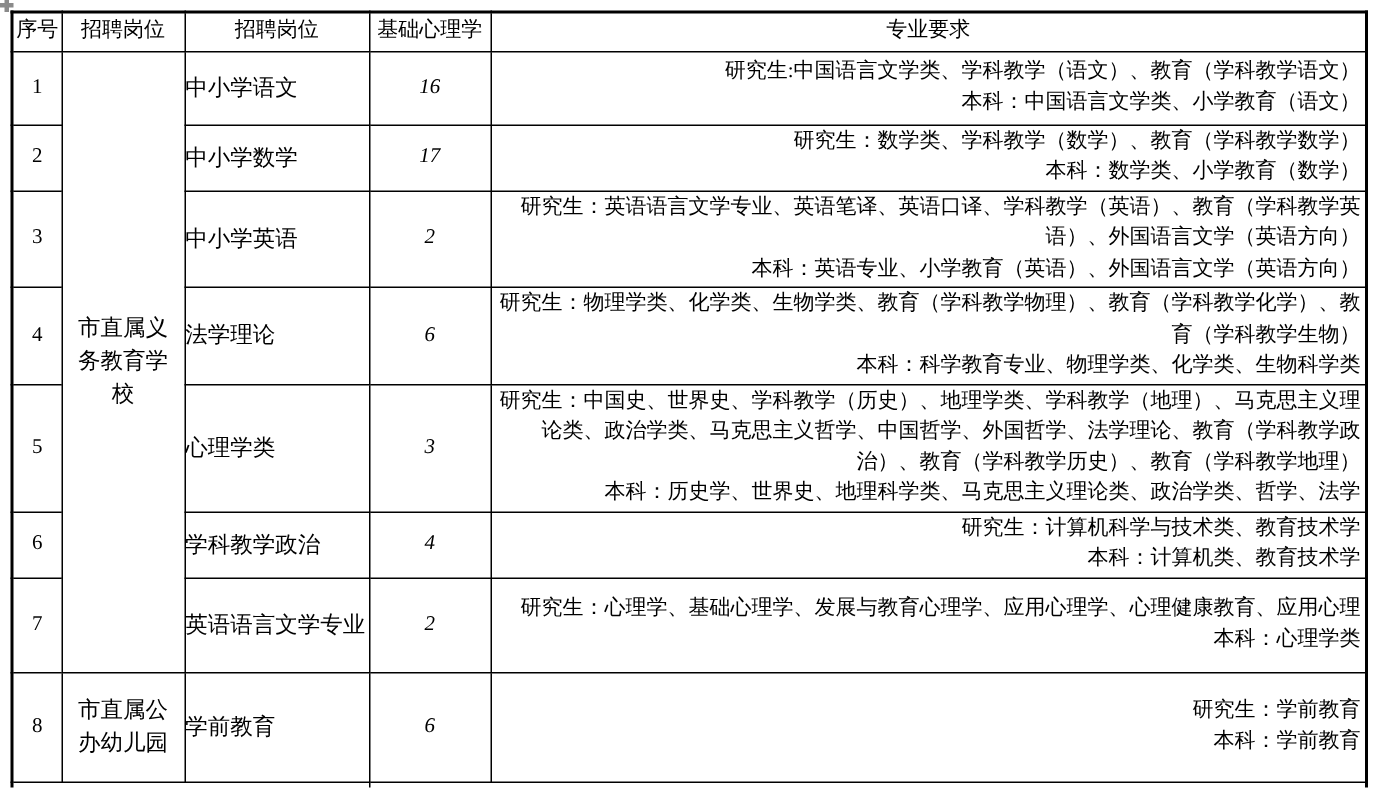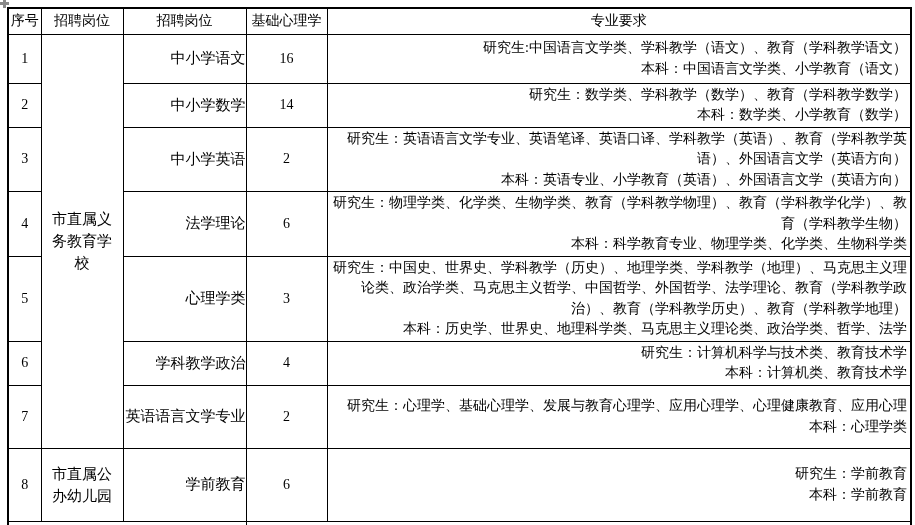--- a/index.html
+++ b/index.html
@@ -20,22 +20,22 @@
   }
   td,th{
     border:1px solid #000;
     font-weight:normal;
     padding:0;
     overflow:hidden;
   }
   th.hdr{font-size:14px;text-align:center;vertical-align:middle;line-height:16px;}
   td.no{font-size:14px;text-align:center;vertical-align:middle;}
   td.unit{font-size:15px;text-align:center;vertical-align:middle;line-height:22px;padding:14px 5px;}
-  td.post{font-size:15px;text-align:right;vertical-align:middle;margin-left:46px;}
-  td.count{font-size:14px;text-align:center;vertical-align:middle;}
+  td.post{font-size:15px;text-align:left;vertical-align:middle;margin-left:46px;}
+  td.count{font-size:14px;text-align:center;vertical-align:middle;font-style:italic;}
   td.req{
     font-size:14px;text-align:right;vertical-align:middle;
     padding:1px 3px;line-height:20.5px;
     white-space:pre-line;word-break:break-all;
   }
   td.totalLabel{font-size:15px;text-align:center;vertical-align:middle;}
   td.totalValue{font-size:15px;text-align:left;vertical-align:middle;padding-left:64px;}
   .handle{
     position:absolute;left:0;top:0;width:9px;height:8px;
     data:none;
@@ -71,21 +71,21 @@
     <td class="no">1</td>
     <td class="unit" rowspan="7">市直属义务教育学校</td>
     <td class="post">中小学语文</td>
     <td class="count">16</td>
     <td class="req">研究生:中国语言文学类、学科教学（语文）、教育（学科教学语文）
 本科：中国语言文学类、小学教育（语文）</td>
   </tr>
   <tr style="height:42px">
     <td class="no">2</td>
     <td class="post">中小学数学</td>
-    <td class="count">14</td>
+    <td class="count">17</td>
     <td class="req">研究生：数学类、学科教学（数学）、教育（学科教学数学）
 本科：数学类、小学教育（数学）</td>
   </tr>
   <tr style="height:63px">
     <td class="no">3</td>
     <td class="post">中小学英语</td>
     <td class="count">2</td>
     <td class="req">研究生：英语语言文学专业、英语笔译、英语口译、学科教学（英语）、教育（学科教学英语）、外国语言文学（英语方向）
 本科：英语专业、小学教育（英语）、外国语言文学（英语方向）</td>
   </tr>

